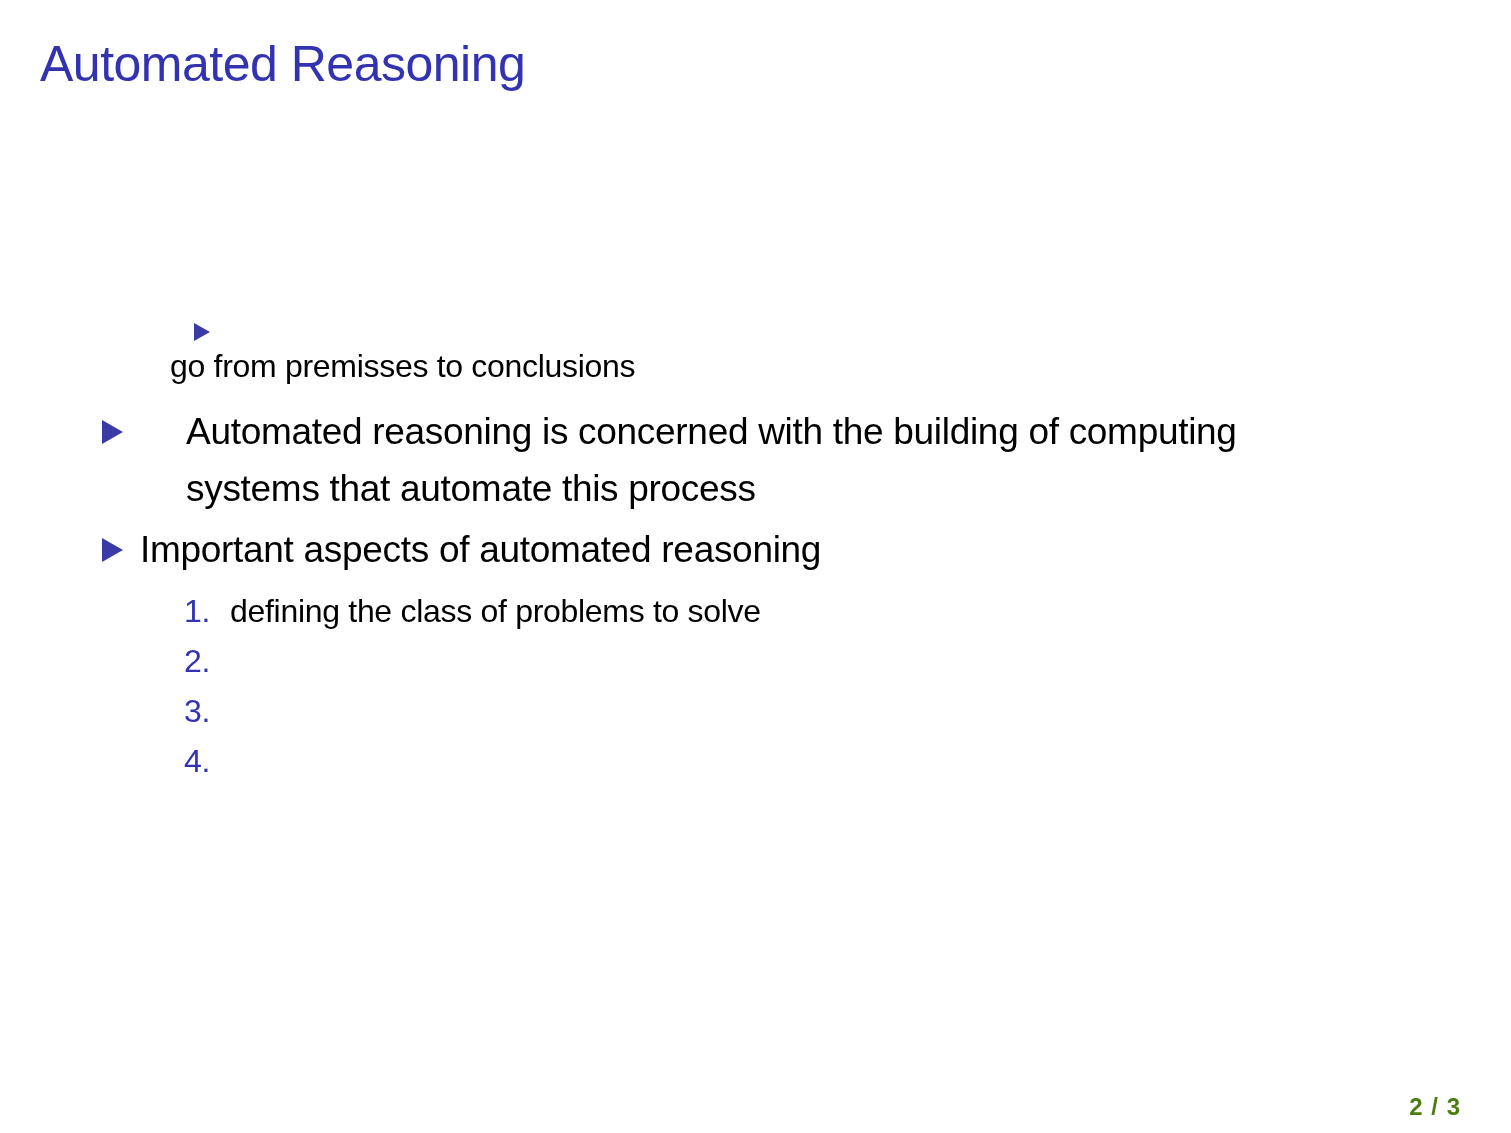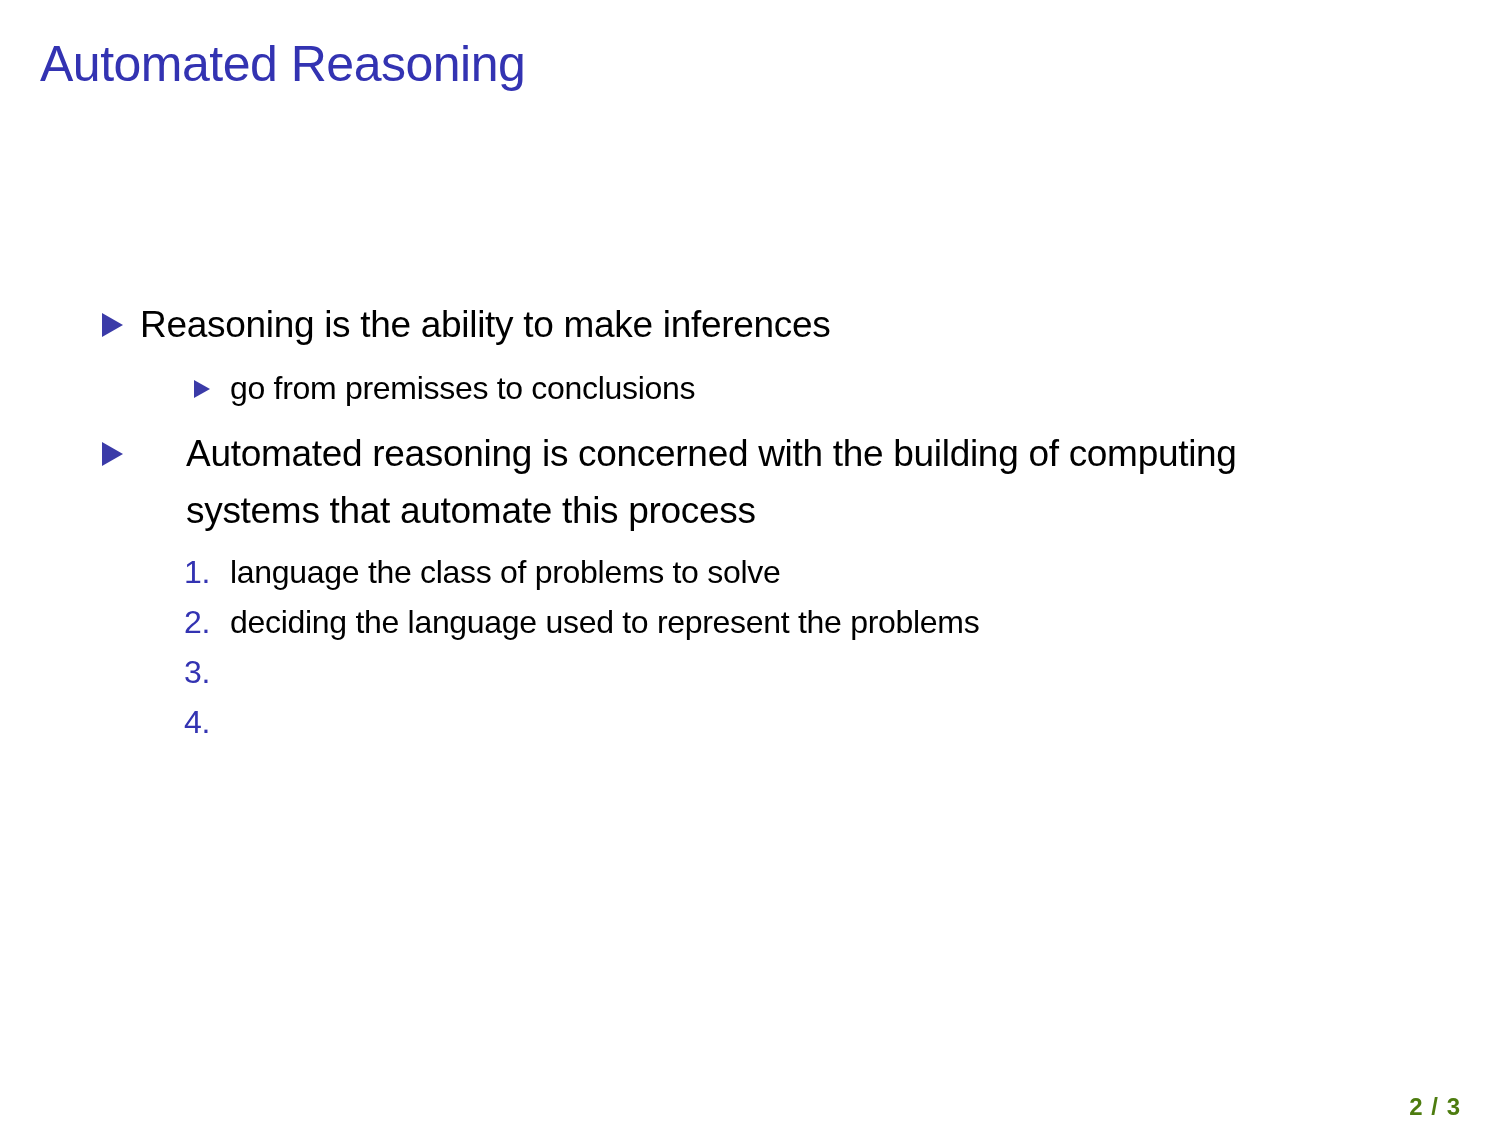--- a/index.html
+++ b/index.html
@@ -69,21 +69,21 @@
     margin-top: 17px;
     border-width: 9px 0 9px 16px;
   }
   .num {
     color: #3333B2;
     text-align: right;
   }
   .item .txt {
     flex: 1 1 auto;
   }
-  .gap-sub   { margin-top: 10px; }
+  .gap-sub   { margin-top: 10px; flex-direction: column; }
   .gap-item  { margin-top: 12px; gap: 46px; }
   .gap-item-sm { margin-top: 4px; }
   .gap-enum  { margin-top: 8px; }
   .page-indicator {
     position: absolute;
     right: 50px;
     bottom: 12px;
     font-size: 24px;
     font-weight: 600;
     color: #4d7c0f;
@@ -92,54 +92,53 @@
 </style>
 </head>
 <body>
 
 <div class="slide">
 
   <div class="slide-title">Automated Reasoning</div>
 
   <div class="content">
 
-    <div class="item level1">
-      <span class="marker-box">
-        <span class="tri"></span>
-      </span>
-      <span class="txt">Reasoning is the ability to make inferences</span>
-    </div>
 
     <div class="item level2 gap-sub">
       <span class="marker-box">
         <span class="tri"></span>
       </span>
       <span class="txt">go from premisses to conclusions</span>
     </div>
 
     <div class="item level1 gap-item">
       <span class="marker-box">
         <span class="tri"></span>
       </span>
       <span class="txt">Automated reasoning is concerned with the building of computing systems that automate this process</span>
     </div>
 
+    <div class="item level1 gap-item-sm">
+      <span class="marker-box">
+        <span class="tri"></span>
+      </span>
+      <span class="txt">Important aspects of automated reasoning</span>
+    </div>
 
     <div class="item level2 gap-enum">
       <span class="marker-box">
         <span class="num">1.</span>
       </span>
-      <span class="txt">language the class of problems to solve</span>
+      <span class="txt">defining the class of problems to solve</span>
     </div>
 
     <div class="item level2">
       <span class="marker-box">
         <span class="num">2.</span>
       </span>
-      <span class="txt">deciding the language used to represent the problems</span>
     </div>
 
     <div class="item level2">
       <span class="marker-box">
         <span class="num">3.</span>
       </span>
     </div>
 
     <div class="item level2">
       <span class="marker-box">

